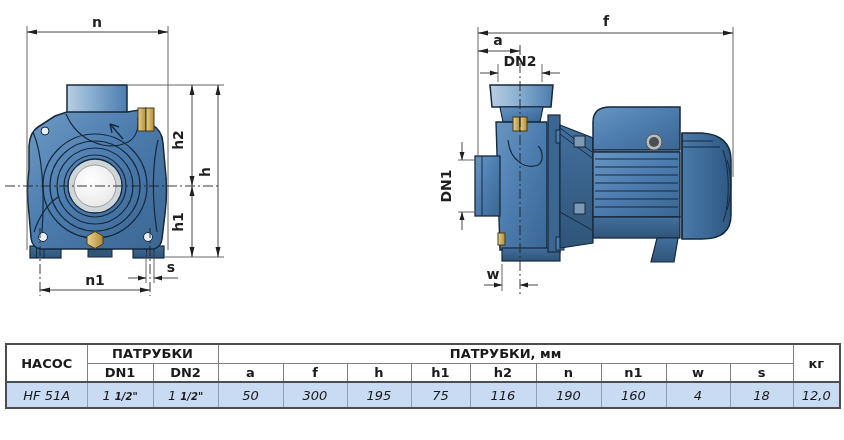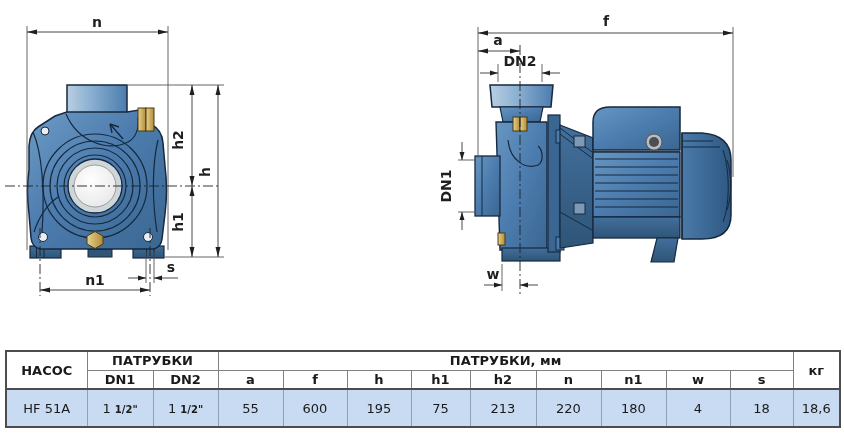--- a/index.html
+++ b/index.html
@@ -4,27 +4,27 @@
 <style>
   html,body{margin:0;padding:0;background:#ffffff;}
   .stage{position:relative;width:844px;height:440px;background:#ffffff;overflow:hidden;
          font-family:"DejaVu Sans","Liberation Sans",sans-serif;}
   svg{position:absolute;top:0;}
   #front-view{left:0;}
   #side-view{left:430px;}
   svg text{font-family:"DejaVu Sans","Liberation Sans",sans-serif;font-size:14px;font-weight:bold;fill:#1f1f1f;}
 
   
-  .spec-table-wrap{position:absolute;left:5px;top:350px;}
+  .spec-table-wrap{position:absolute;left:5px;top:343px;}
   table.spec{border-collapse:collapse;table-layout:fixed;width:834px;
              border:2px solid #4d4d4d;font-size:13px;color:#1a1a1a;}
   table.spec th, table.spec td{border:1px solid #808080;padding:0 2px;text-align:center;
              overflow:hidden;white-space:nowrap;}
   table.spec thead tr{height:19px;}
-  table.spec tbody tr{height:38px;}
+  table.spec tbody tr{height:26px;font-style:italic;}
   table.spec th{font-weight:bold;background:#ffffff;}
   table.spec tbody td{background:#c8dbf2;border-top:2px solid #4d4d4d;border-color:#8fa1b6;
              border-top-color:#4d4d4d;font-weight:normal;}
   td.pump-name{text-align:left;padding-left:9px;font-weight:bold;}
   td.dn-cell{font-weight:bold;}
   td.weight-cell{font-weight:bold;}
   .frac{font-size:10px;font-weight:bold;}
 </style>
 </head>
 <body>
@@ -320,27 +320,27 @@
           <th>n1</th>
           <th>w</th>
           <th>s</th>
         </tr>
       </thead>
       <tbody>
         <tr>
           <td class="pump-name">HF 51A</td>
           <td class="dn-cell"><span>1 </span><span class="frac">1/2"</span></td>
           <td class="dn-cell"><span>1 </span><span class="frac">1/2"</span></td>
-          <td>55</td>
-          <td>600</td>
+          <td>50</td>
+          <td>300</td>
           <td>195</td>
           <td>75</td>
-          <td>213</td>
-          <td>220</td>
-          <td>180</td>
+          <td>116</td>
+          <td>190</td>
+          <td>160</td>
           <td>4</td>
           <td>18</td>
-          <td class="weight-cell">18,6</td>
+          <td class="weight-cell">12,0</td>
         </tr>
       </tbody>
     </table>
   </div>
 </div>
 
 </body></html>

